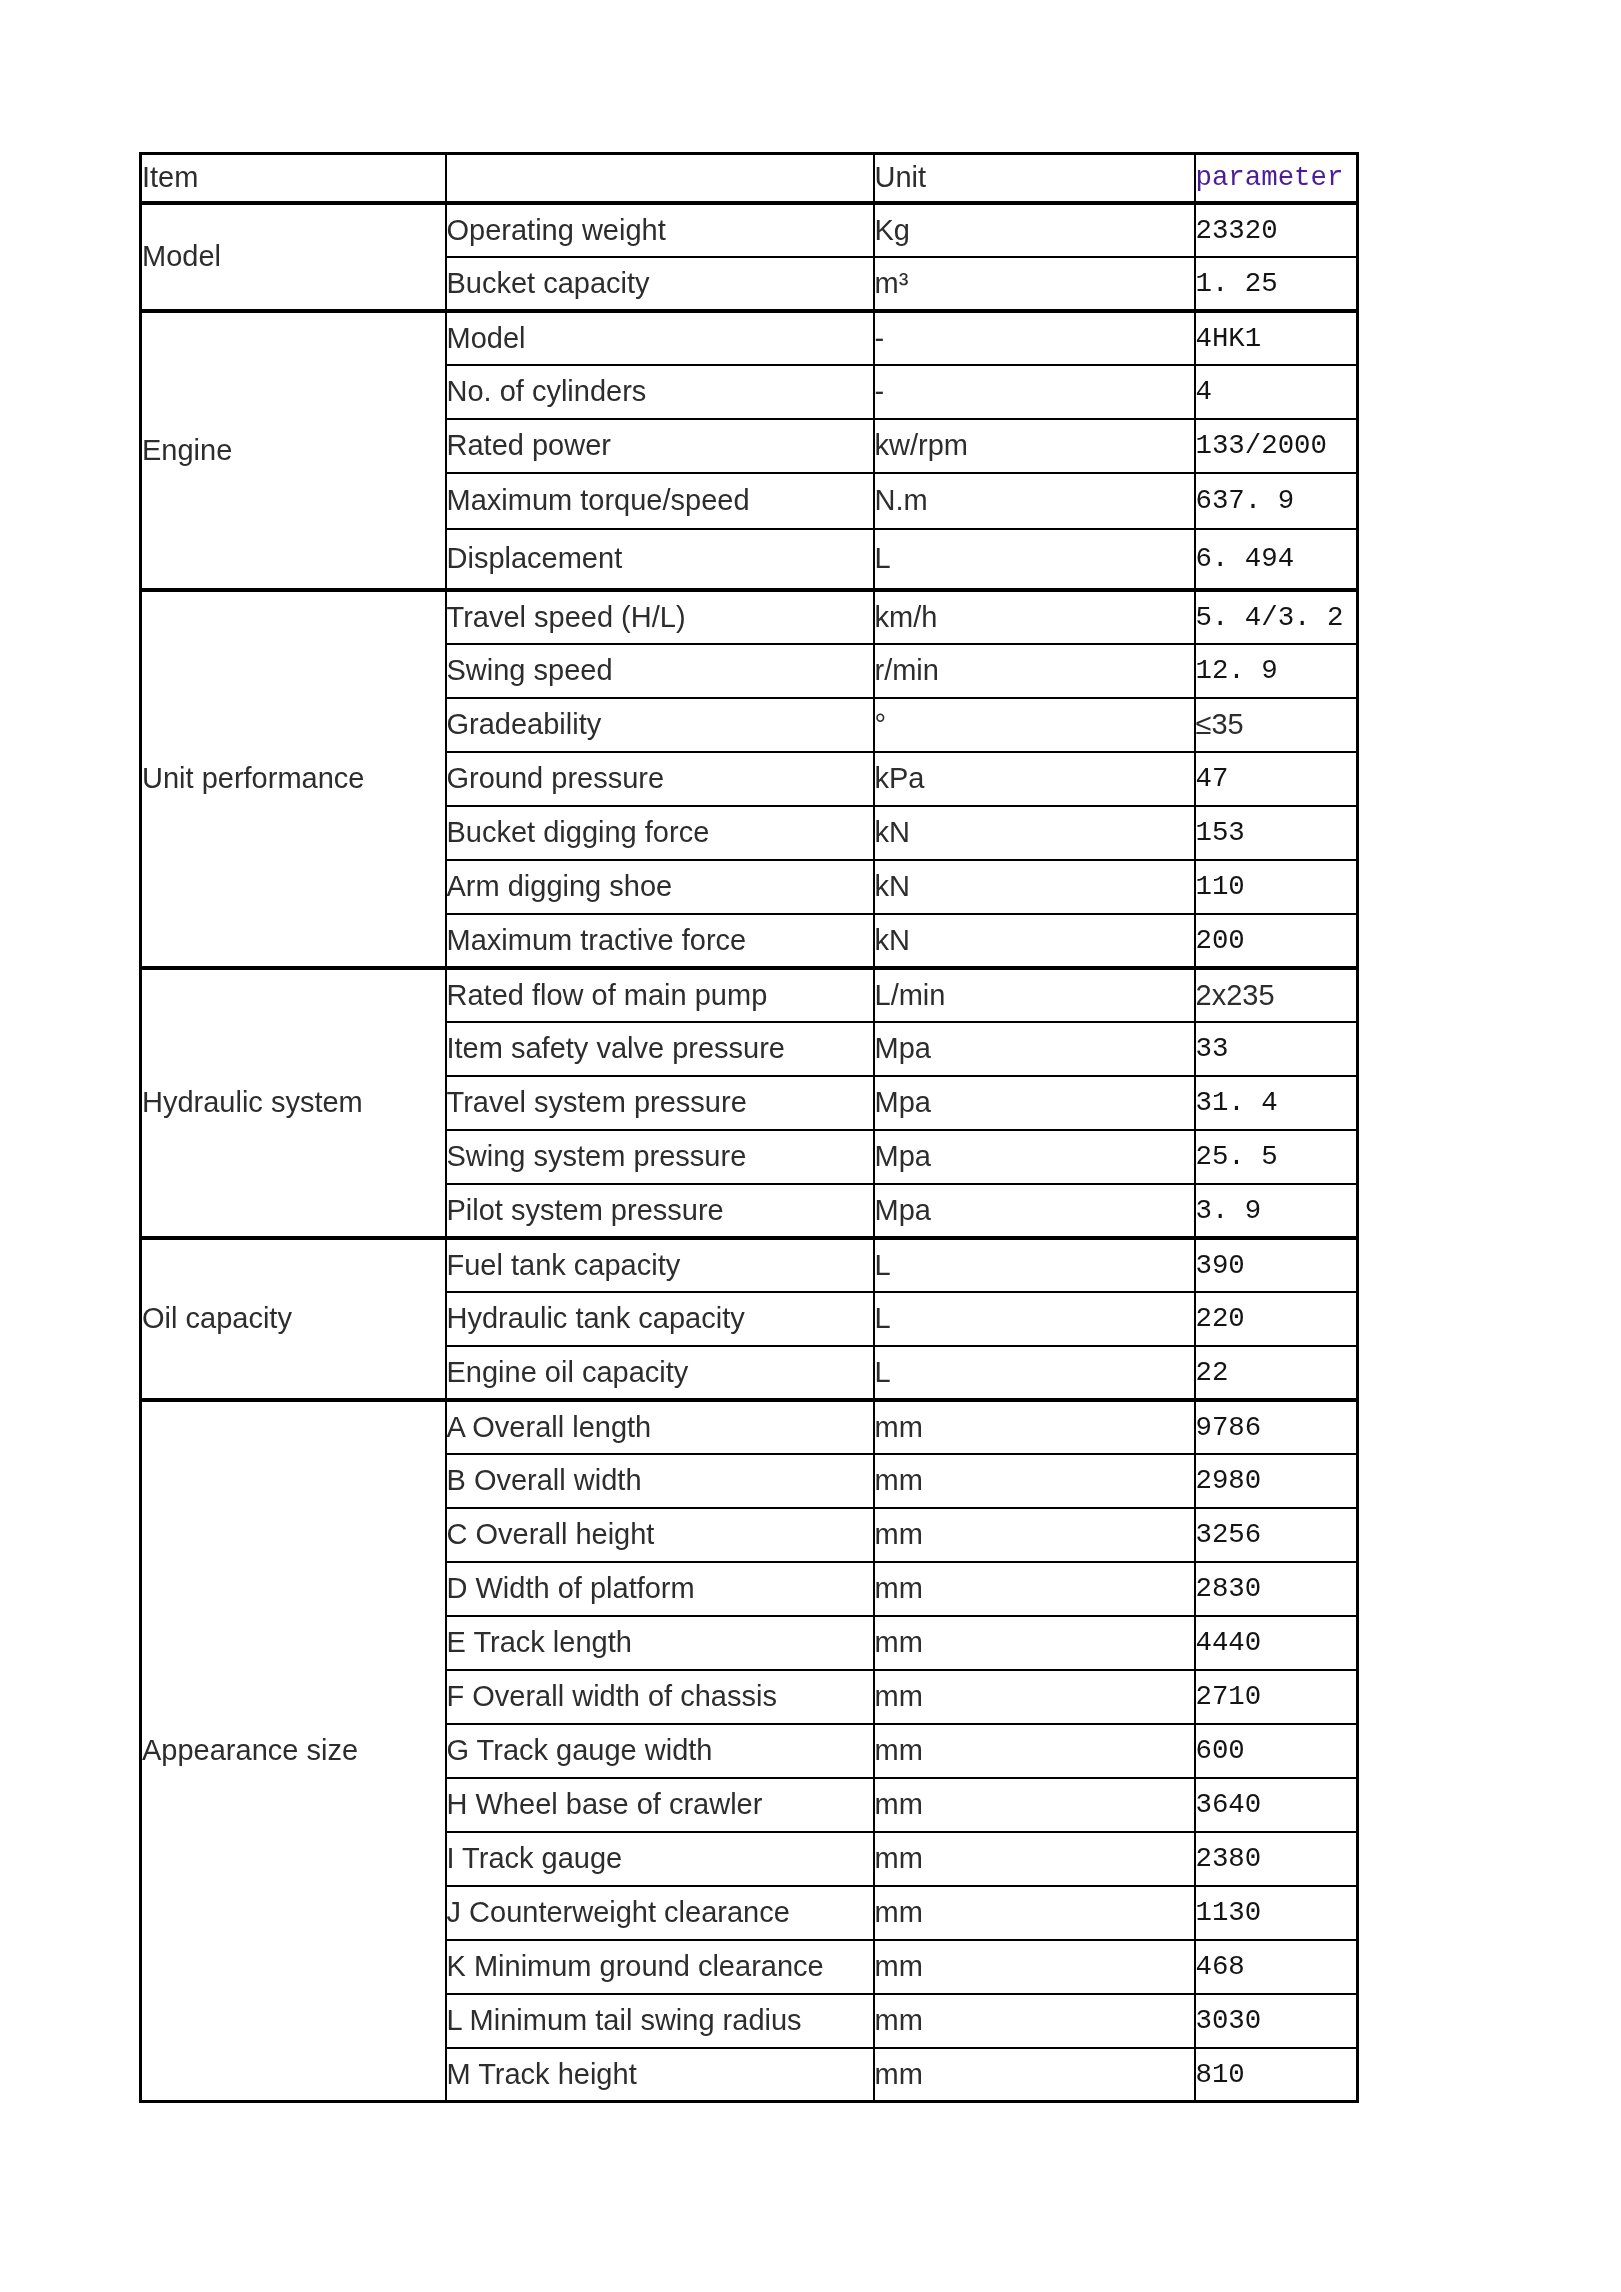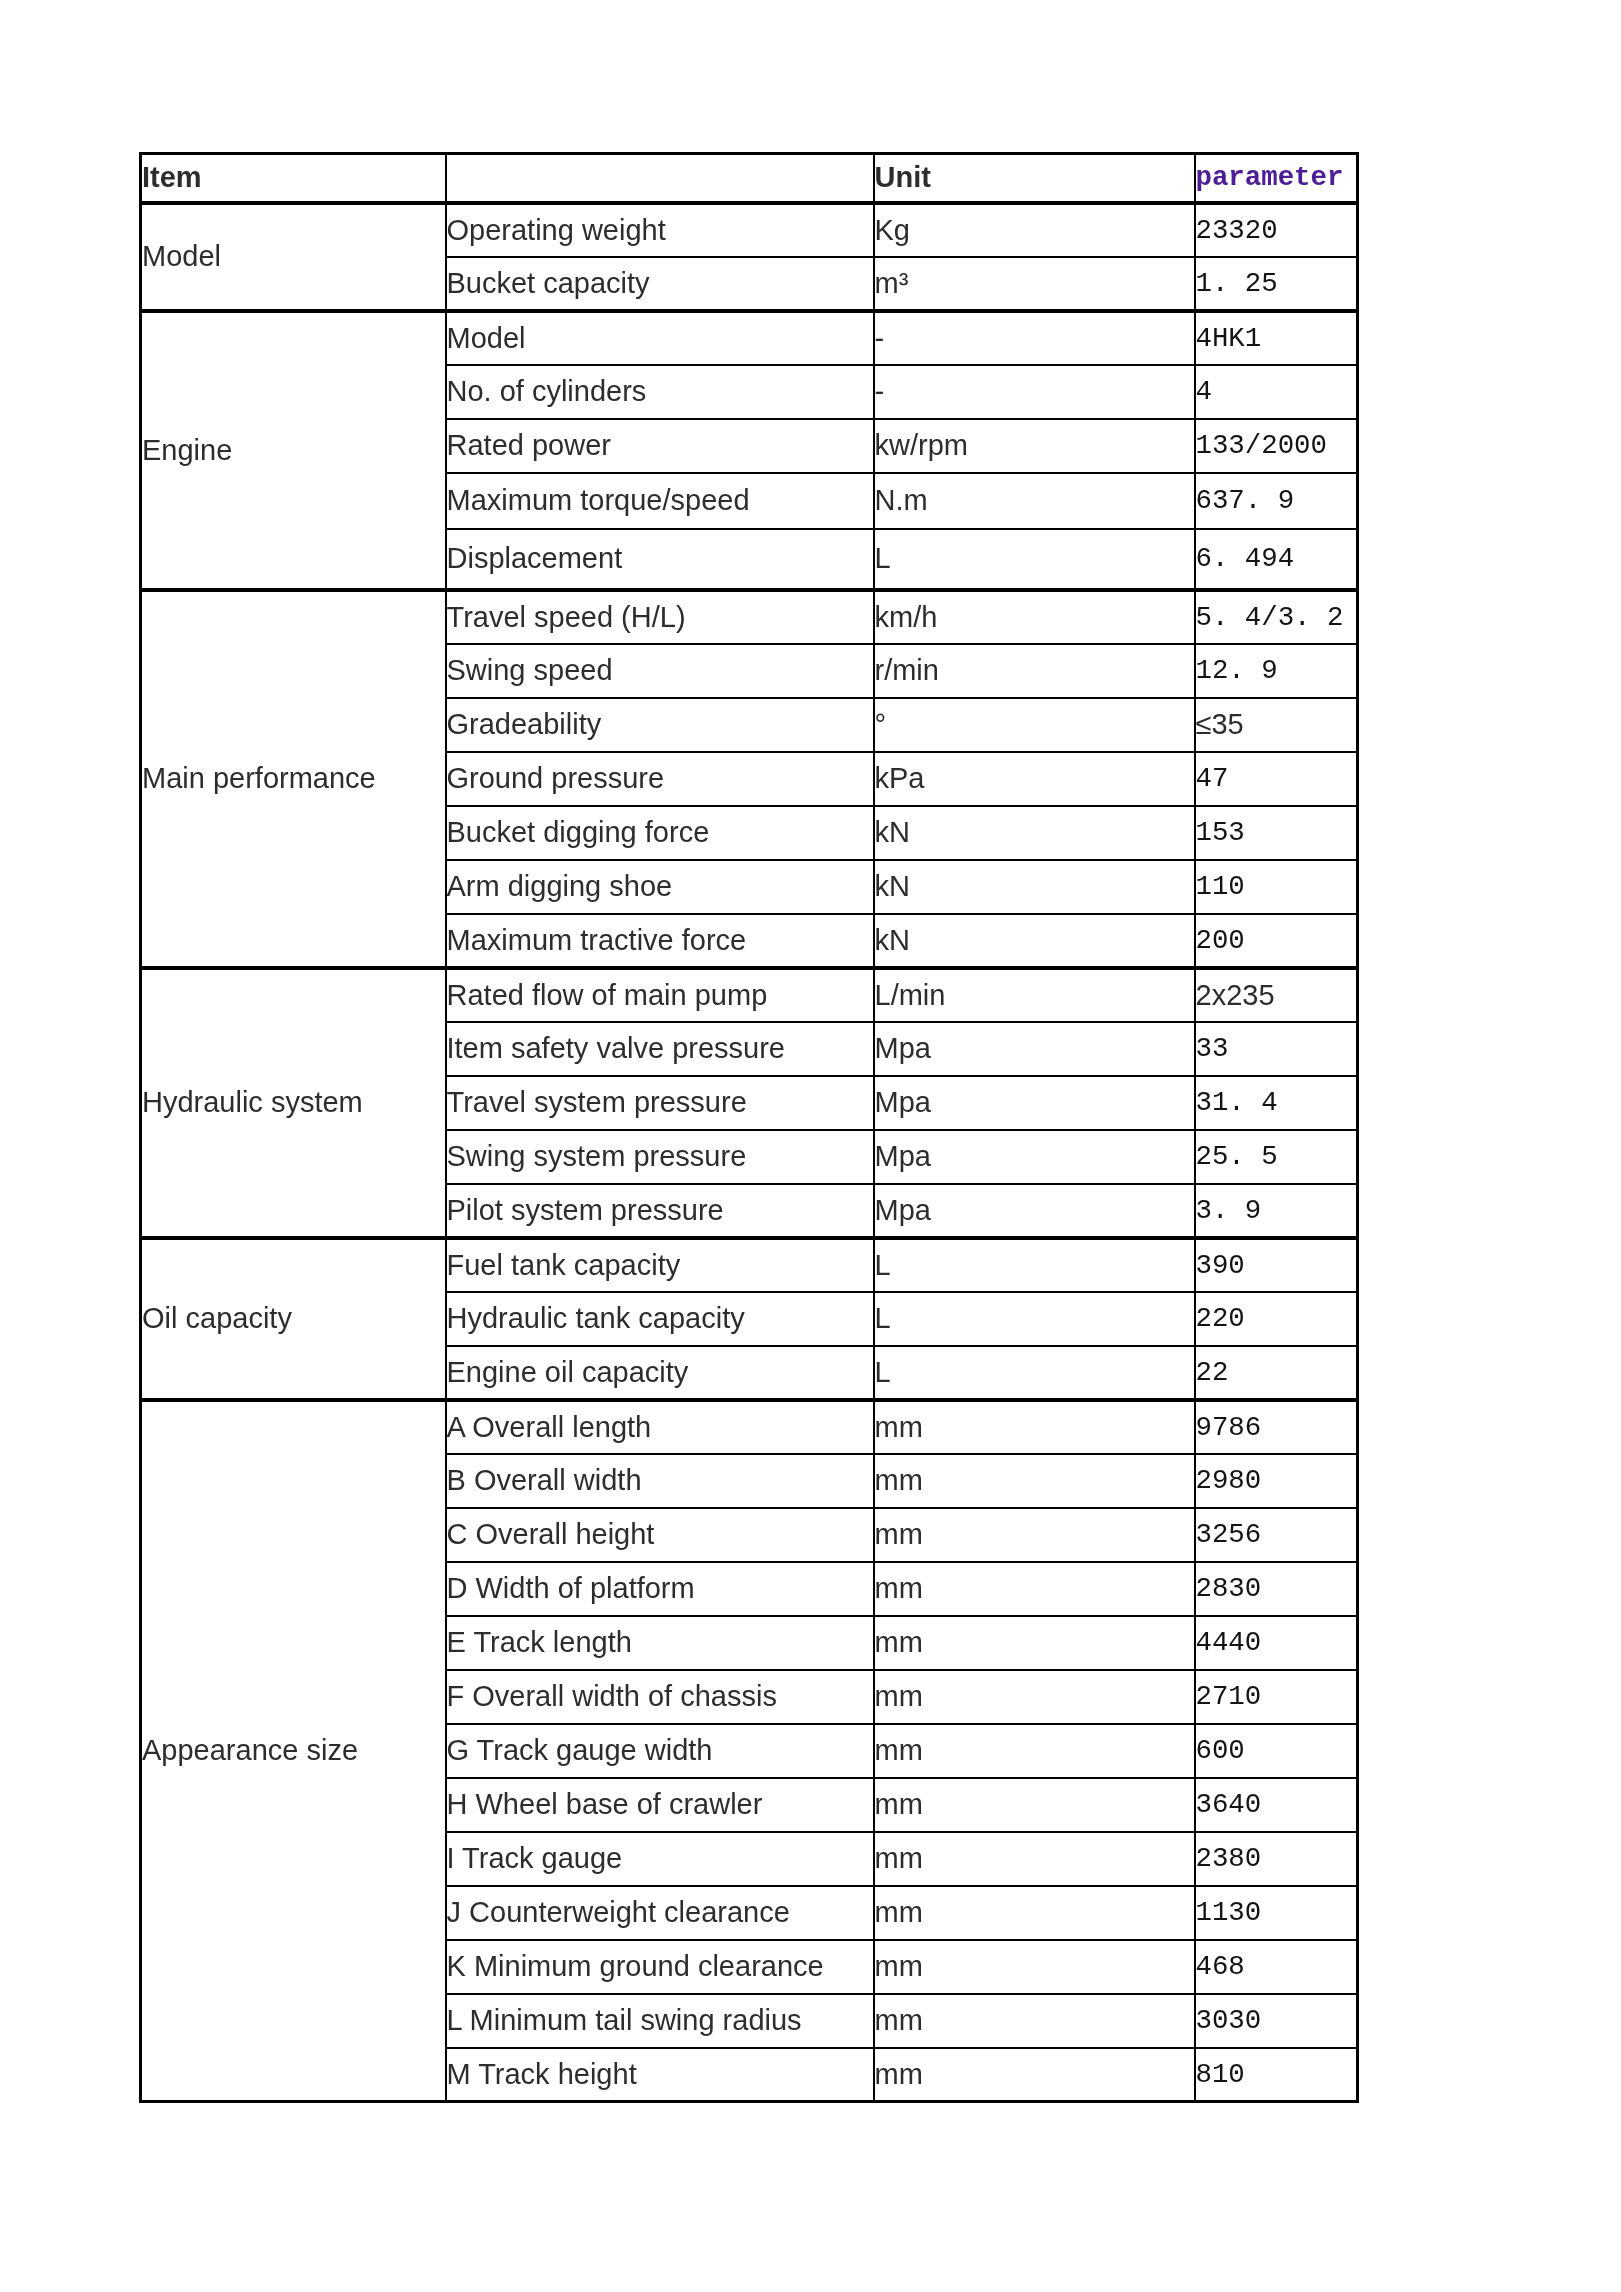--- a/index.html
+++ b/index.html
@@ -30,21 +30,21 @@
     padding: 0;
     background: #ffffff;
     overflow: hidden;
     white-space: nowrap;
   }
   thead tr { height: 49px; }
   tbody tr { height: 54px; }
   tbody tr:nth-child(6) { height: 56px; }  
   tbody tr:nth-child(7) { height: 61px; }  
 
-  thead td { border-bottom-width: 4.9px; font-weight: bold; }
+  thead td { border-bottom-width: 4.9px; }
   tr.section-start td { border-top-width: 4.9px; }
 
   td.shade { background: #f3f3f5; }
 
   .hdr-sans, .group, .label, .unit {
     font-family: "Liberation Sans", sans-serif;
     font-size: 29px;
     color: #2d2d2d;
     padding-left: 7.8px;
   }
@@ -120,21 +120,21 @@
           <td class="label">Maximum torque/speed</td>
           <td class="unit">N.m</td>
           <td class="value">637. 9</td>
         </tr>
         <tr>
           <td class="label">Displacement</td>
           <td class="unit">L</td>
           <td class="value">6. 494</td>
         </tr>
         <tr class="section-start">
-          <td rowspan="7" class="group">Main performance</td>
+          <td rowspan="7" class="group">Unit performance</td>
           <td class="label">Travel speed (H/L)</td>
           <td class="unit">km/h</td>
           <td class="value">5. 4/3. 2</td>
         </tr>
         <tr>
           <td class="label">Swing speed</td>
           <td class="unit">r/min</td>
           <td class="value">12. 9</td>
         </tr>
         <tr>

